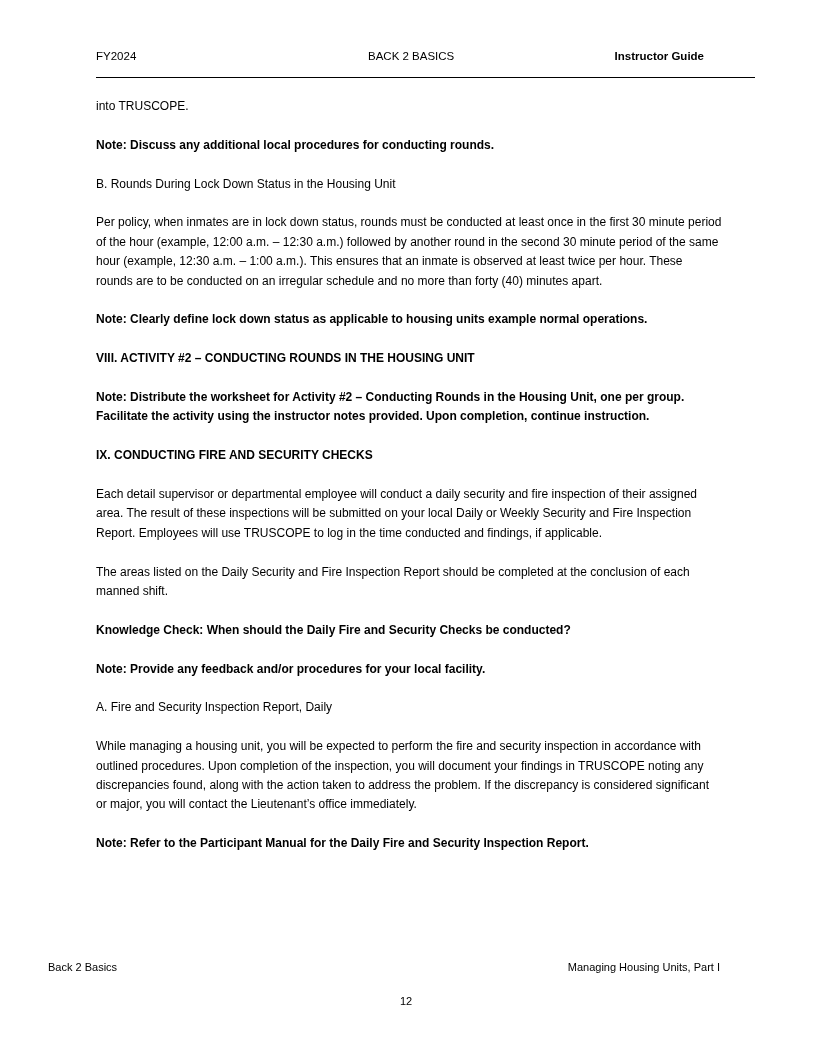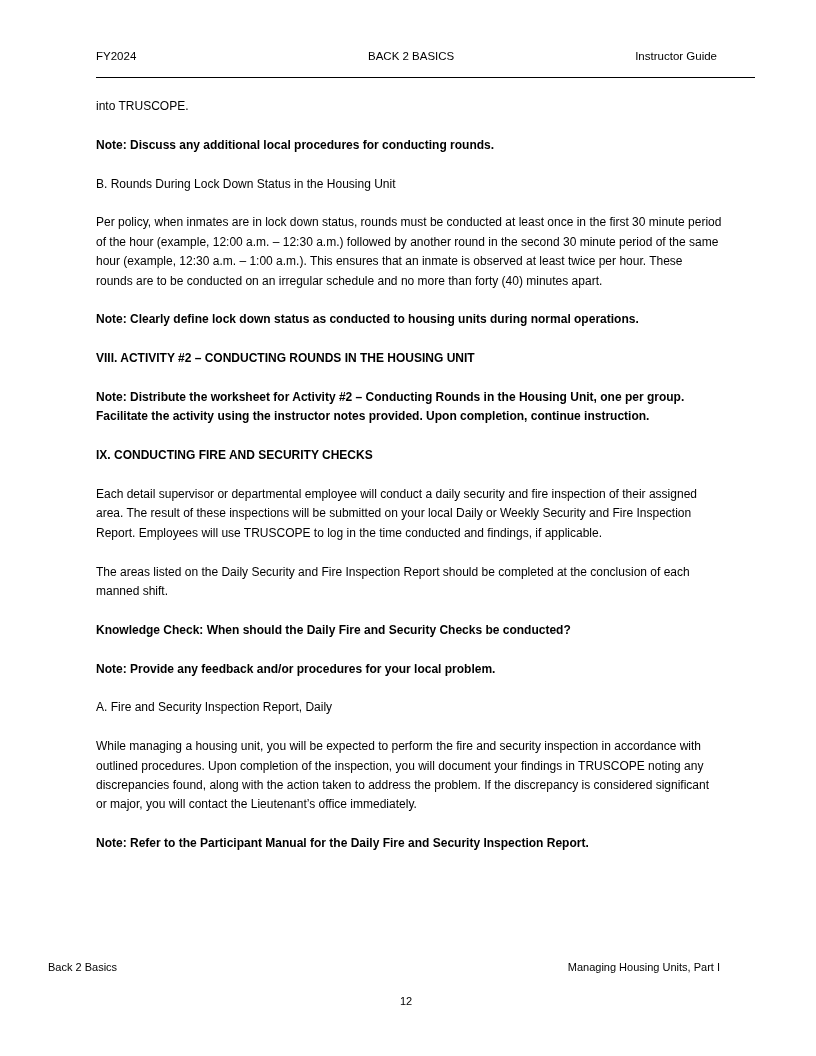--- a/index.html
+++ b/index.html
@@ -1,21 +1,21 @@
 <!DOCTYPE html>
 <html><head>
 <meta charset="utf-8">
 <style>
   html, body { margin:0; padding:0; background:#ffffff; }
   body { width:816px; height:1056px; position:relative; font-family:"Liberation Sans", sans-serif; color:#000; overflow:hidden; }
   .hdr { position:absolute; top:50px; left:96px; width:624px; height:16px; font-size:11.5px; }
   .hdr span { position:absolute; top:0;text-align:right; }
   .hdr .l { left:0; }
   .hdr .c { left:272px; }
-  .hdr .r { right:3px; }
+  .hdr .r { right:16px;font-weight:bold; }
   .rule { position:absolute; top:77px; left:96px; width:659px; height:1px; background:#000; }
   .body { position:absolute; top:97px; left:96px; width:626px; font-size:12px; line-height:19.4px; }
   .body p { margin:0 0 19.4px 0; }
   .b { font-weight:bold; }
   .ftr { position:absolute; top:961px; left:48px; width:672px; height:16px; font-size:11px; }
   .ftr span { position:absolute; top:0; }
   .ftr .l { left:0; }
   .ftr .c { left:352px;margin-top:34px; }
   .ftr .r { right:0; }
 </style>
@@ -27,28 +27,28 @@
   <span class="c">BACK 2 BASICS</span>
   <span class="r">Instructor Guide</span>
 </div>
 <div class="rule"></div>
 
 <div class="body">
   <p>into TRUSCOPE.</p>
   <p class="b">Note:  Discuss any additional local procedures for conducting rounds.</p>
   <p>B.   Rounds During Lock Down Status in the Housing Unit</p>
   <p>Per policy, when inmates are in lock down status, rounds must be conducted at least once in the first 30 minute period of the hour (example, 12:00 a.m. – 12:30 a.m.) followed by another round in the second 30 minute period of the same hour (example, 12:30 a.m. – 1:00 a.m.).  This ensures that an inmate is observed at least twice per hour. These rounds are to be conducted on an irregular schedule and no more than forty (40) minutes apart.</p>
-  <p class="b">Note:  Clearly define lock down status as conducted to housing units during normal operations.</p>
+  <p class="b">Note:  Clearly define lock down status as applicable to housing units example normal operations.</p>
   <p class="b">VIII.  ACTIVITY #2 – CONDUCTING ROUNDS IN THE HOUSING UNIT</p>
   <p class="b">Note:  Distribute the worksheet for Activity #2 – Conducting Rounds in the Housing Unit, one per group.  Facilitate the activity using the instructor notes provided.  Upon completion, continue instruction.</p>
   <p class="b">IX.  CONDUCTING FIRE AND SECURITY CHECKS</p>
   <p>Each detail supervisor or departmental employee will conduct a daily security and fire inspection of their assigned area.  The result of these inspections will be submitted on your local Daily or Weekly Security and Fire Inspection Report.  Employees will use TRUSCOPE to log in the time conducted and findings, if applicable.</p>
   <p>The areas listed on the Daily Security and Fire Inspection Report should be completed at the conclusion of each manned shift.</p>
   <p class="b">Knowledge Check:  When should the Daily Fire and Security Checks be conducted?</p>
-  <p class="b">Note:  Provide any feedback and/or procedures for your local problem.</p>
+  <p class="b">Note:  Provide any feedback and/or procedures for your local facility.</p>
   <p>A.  Fire and Security Inspection Report, Daily</p>
   <p>While managing a housing unit, you will be expected to perform the fire and security inspection in accordance with outlined procedures.  Upon completion of the inspection, you will document your findings in TRUSCOPE noting any discrepancies found, along with the action taken to address the problem.  If the discrepancy is considered significant or major, you will contact the Lieutenant’s office immediately.</p>
   <p class="b">Note:  Refer to the Participant Manual for the Daily Fire and Security Inspection Report.</p>
 </div>
 
 <div class="ftr">
   <span class="l">Back 2 Basics</span>
   <span class="c">12</span>
   <span class="r">Managing Housing Units, Part I</span>
 </div>

